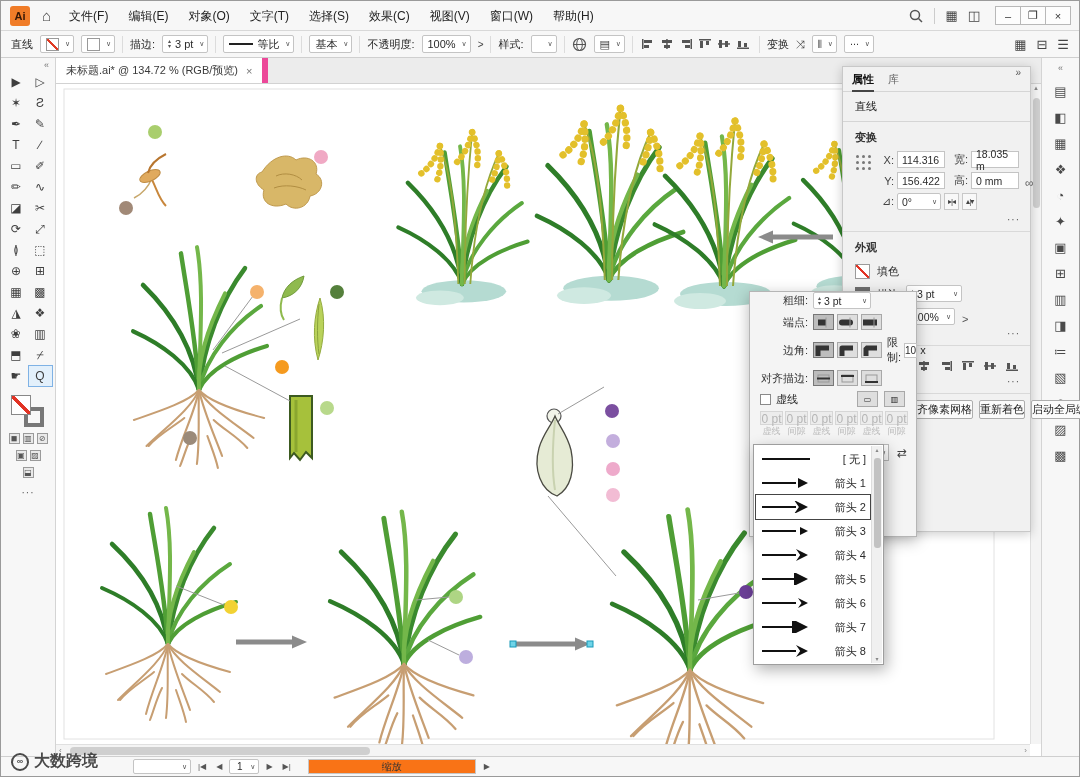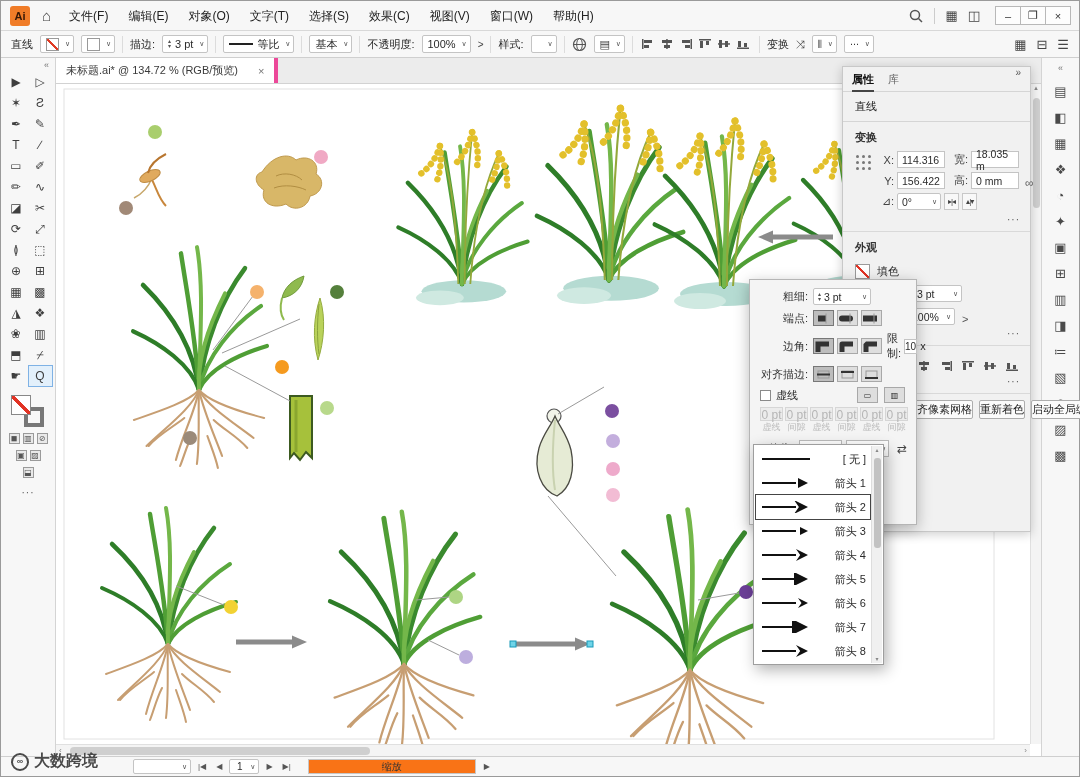--- a/index.html
+++ b/index.html
@@ -36,21 +36,21 @@
 .tool.active{background:#e3f0fb;outline:1px solid #7fb2e5}
 .fs-widget{position:relative;width:34px;height:32px;margin-top:9px}
 .fs-stroke{position:absolute;right:1px;bottom:0;width:20px;height:20px;border:4px solid #777;background:#f7f7f7}
 .fs-fill{position:absolute;left:0;top:0;width:20px;height:20px;border:1px solid #888;background:linear-gradient(45deg,#fff 44%,#e23324 44%,#e23324 56%,#fff 56%)}
 .mini-row{display:flex;gap:3px;margin-top:6px}
 .mini-sq{width:11px;height:11px;border:1px solid #9a9a9a;background:#e9e9e9;font-size:8px;display:grid;place-items:center;color:#555}
 .dock-more{margin-top:9px;color:#555;letter-spacing:1px;font-size:10px}
 
 .canvas{position:absolute;left:55px;top:57px;right:38px;bottom:20px;background:#fff;z-index:1}
 .tabbar{height:26px;background:#ececec;border-bottom:1px solid #d2d2d2;display:flex}
-.tab{background:#fff;border-right:4px solid #ec4899;display:flex;align-items:center;gap:20px;padding:0 10px;font-size:11px;color:#3a3a3a}
+.tab{background:#fff;border-right:6px solid #ec4899;display:flex;align-items:center;gap:8px;padding:0 10px;font-size:11px;color:#3a3a3a}
 .tab-close{font-size:11px;color:#777}
 #art{position:absolute;left:0;top:26px}
 .vscroll{position:absolute;right:0;top:26px;bottom:12px;width:11px;background:#f4f4f4;border-left:1px solid #e0e0e0;font-size:7px;color:#888;text-align:center}
 .vthumb{position:absolute;left:2px;top:14px;width:7px;height:110px;background:#cfcfcf;border-radius:4px}
 .hscroll{position:absolute;left:0;right:11px;bottom:0;height:12px;background:#f4f4f4;border-top:1px solid #e0e0e0;font-size:8px;color:#888}
 .hthumb{position:absolute;left:14px;top:2px;width:300px;height:8px;background:#cfcfcf;border-radius:4px}
 .harrow{position:absolute;top:1px}
 
 .rightdock{position:absolute;right:0;top:57px;width:38px;bottom:20px;background:#f7f7f7;border-left:1px solid #d4d4d4;display:flex;flex-direction:column;align-items:center;gap:11px;padding-top:5px;z-index:4;font-size:13px;color:#4a4a4a}
 .rd-collapse{font-size:9px;color:#777}
@@ -78,21 +78,21 @@
 .fill-none{background:linear-gradient(45deg,#fff 44%,#e23324 44%,#e23324 56%,#fff 56%)}
 .stroke-swatch{border:4px solid #6e6e6e;background:#fff}
 .oprow{padding-left:64px}
 .omore{color:#555}
 .props-align{display:flex;justify-content:flex-end;gap:5px;padding:6px 10px 2px}
 .qa{padding:6px 10px 8px;display:flex;flex-direction:row;gap:6px}
 .qa-row{display:flex;gap:4px}
 .qa-btn{flex:1;height:19px;border:1px solid #adadad;background:#fbfbfb;border-radius:2px;display:grid;place-items:center;font-size:11px;color:#222;overflow:hidden;white-space:nowrap}
 .qa-caret{width:16px;border:1px solid #adadad;background:#fbfbfb;display:grid;place-items:center;font-size:7px;color:#555}
 
-.strokepanel{position:absolute;left:748px;top:278px;width:168px;height:246px;background:#f4f4f4;border:1px solid #b5b5b5;box-shadow:0 4px 14px rgba(0,0,0,.28);z-index:6;font-size:11px;padding-top:8px}
+.strokepanel{position:absolute;left:748px;top:290px;width:168px;height:246px;background:#f4f4f4;border:1px solid #b5b5b5;box-shadow:0 4px 14px rgba(0,0,0,.28);z-index:6;font-size:11px;}
 .sp-row{display:flex;align-items:center;margin-bottom:5px}
 .sp-label{width:58px;text-align:right;margin-right:5px;color:#333;flex:0 0 auto}
 .mini-btn{width:21px;height:16px;border:1px solid #a8a8a8;background:#dedede;display:grid;place-items:center;margin-right:3px}
 .mini-btn.sel{background:#bdbdbd;border-color:#777}
 .limit-field{border:1px solid #c4c4c4;background:#fff;height:15px;width:26px;display:inline-grid;place-items:center;font-size:10px;margin:0 3px}
 .sp-dash{display:flex;align-items:center;margin:3px 0 4px 10px;gap:5px}
 .checkbox{width:11px;height:11px;border:1px solid #8a8a8a;background:#fff}
 .dash-presets{margin-left:auto;margin-right:8px;display:flex;gap:3px}
 .sp-fields,.sp-flabels{display:flex;gap:2px;margin-left:10px}
 .dashfield{width:23px;height:14px;background:#ececec;border:1px solid #d6d6d6;color:#b5b5b5;font-size:12px;display:grid;place-items:center}

